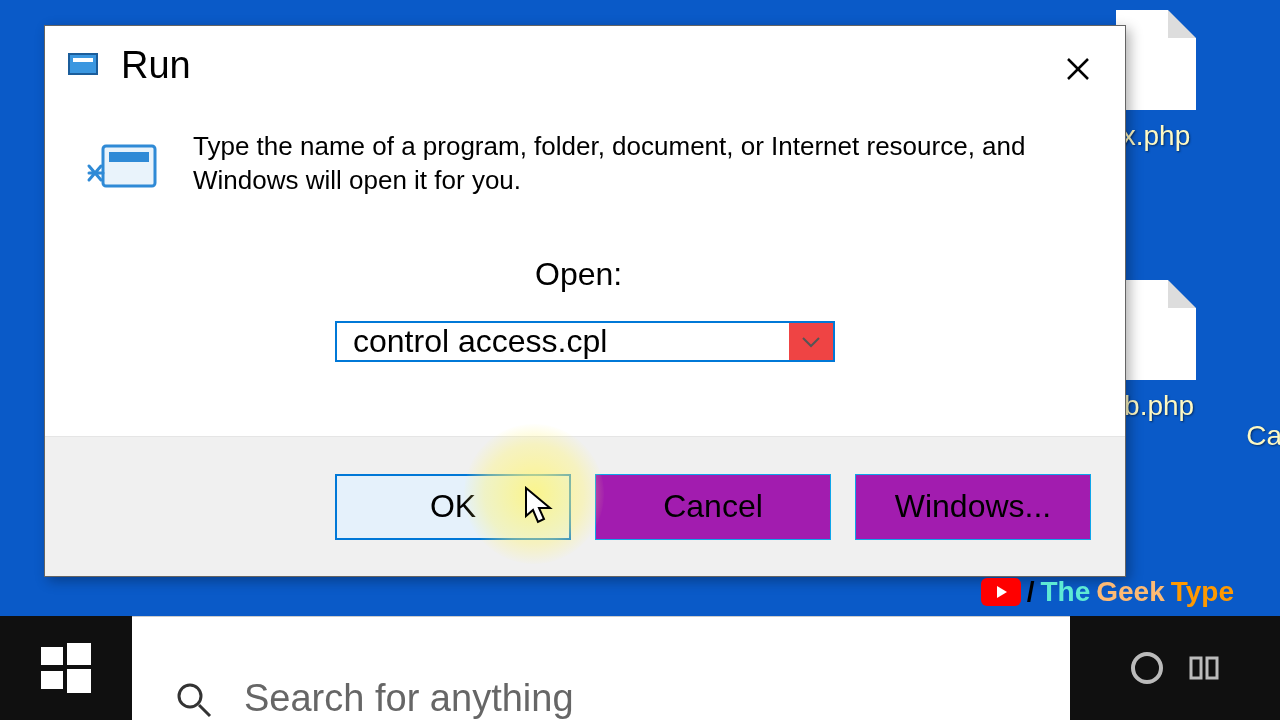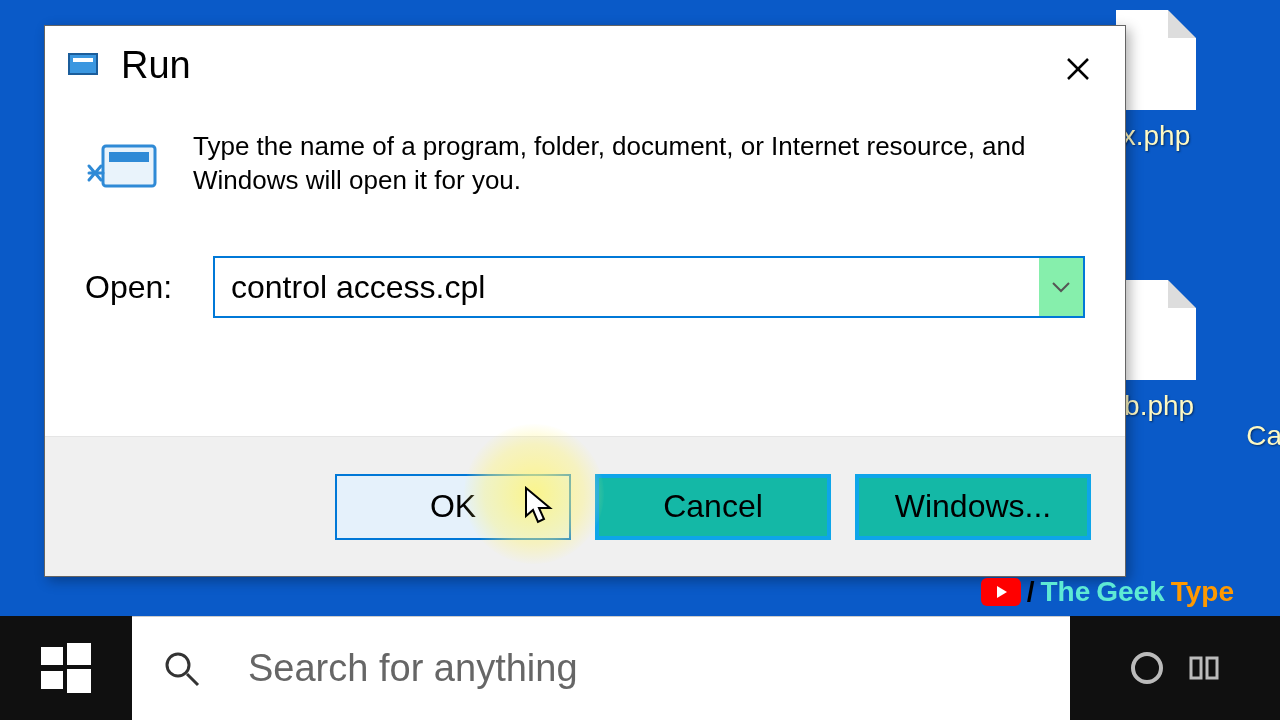--- a/index.html
+++ b/index.html
@@ -23,63 +23,63 @@
   .titlebar-icon { width: 36px; height: 30px; margin-right: 18px; position: relative; }
   .titlebar-icon svg { width: 100%; height: 100%; }
   .titlebar-text { font-size: 38px; color: #000; font-weight: 400; }
   .close-btn { position: absolute; right: 12px; top: 18px; width: 70px; height: 50px; display: flex; align-items: center; justify-content: center; cursor: pointer; font-size: 34px; color: #000; font-weight: 300; }
 
   .body-area { flex: 1; padding: 26px 40px 40px 40px; }
   .main-row { display: flex; gap: 28px; }
   .big-icon { width: 80px; height: 66px; flex-shrink: 0; margin-top: 6px; }
   .desc { font-size: 26px; line-height: 1.3; color: #000; flex: 1; }
 
-  .open-row { display: flex; align-items: center; margin-top: 54px; gap: 28px; }
+  .open-row { display: flex; align-items: center; margin-top: 54px; gap: 28px; flex-direction: column; }
   .open-label { font-size: 32px; color: #000; width: 100px; }
-  .combo { flex: 1; height: 62px; border: 2px solid #0078d7; display: flex; align-items: center; position: relative; background: #86efac; }
+  .combo { flex: 1; height: 62px; border: 2px solid #0078d7; display: flex; align-items: center; position: relative; background: #ef4444; }
   .combo input { flex: 1; border: none; outline: none; font-size: 32px; padding: 0 16px; height: 100%; font-family: inherit; }
   .combo-caret { width: 44px; display: flex; align-items: center; justify-content: center; font-size: 22px; color: #444; user-select: none; }
 
   .footer {
     height: 140px; background: #f0f0f0; border-top: 1px solid #e5e5e5;
     display: flex; align-items: center; justify-content: flex-end; padding: 0 34px; gap: 24px;
   }
   .btn {
     width: 236px; height: 66px; font-size: 32px; color: #000;
     display: flex; align-items: center; justify-content: center;
-    border: 4px solid #0ea5e9; background: #14b8a6; cursor: pointer;
+    border: 1px solid #0ea5e9; background: #a21caf; cursor: pointer;
   }
   .btn.primary { background: #e5f1fb; border: 2px solid #0078d7; }
 
   
   .glow {
     position: absolute; width: 140px; height: 140px; border-radius: 50%;
     background: radial-gradient(circle, rgba(255,245,120,.85) 0%, rgba(255,245,120,.4) 50%, rgba(255,245,120,0) 72%);
     pointer-events: none;
   }
 
   
   .cursor { position: absolute; width: 30px; height: 40px; pointer-events: none; z-index: 50; }
 
   
   .taskbar { position: absolute; left: 0; bottom: 0; width: 100%; height: 104px; display: flex; }
   .start { width: 132px; background: #101010; display: flex; align-items: center; justify-content: center; }
   .winlogo { width: 54px; height: 54px; }
-  .searchbar { flex: 1; background: #fff; display: flex; align-items: center; padding: 0 30px; gap: 46px; border-top: 1px solid #ccc; }
+  .searchbar { flex: 1; background: #fff; display: flex; align-items: flex-end; padding: 0 42px; gap: 30px; border-top: 1px solid #ccc; }
   .search-icon { width: 40px; height: 40px; }
   .search-text { font-size: 38px; color: #666; }
   .tray { width: 210px; background: #101010; display: flex; align-items: center; justify-content: center; gap: 20px; position: relative; }
 
   
   .watermark { position: absolute; right: 46px; bottom: 112px; font-size: 28px; font-weight: 700; display: flex; align-items: center; gap: 6px; pointer-events:none; }
   .wm-red { background:#ff0000; color:#fff; width:40px; height:28px; border-radius:6px; display:flex; align-items:center; justify-content:center; }
   .wm-red::before { content:""; border-left:10px solid #fff; border-top:6px solid transparent; border-bottom:6px solid transparent; margin-left:2px;}
   .wm-slash { color:#000; }
   .wm-the { color:#5eead4; }
-  .wm-geek { color:#5eead4; }
+  .wm-geek { color:#fdba74; }
   .wm-page { color:#ff9900; }
 </style>
 </head>
 <body>
 
 <div class="desktop-icon" style="left:1096px; top:10px;">
   <div class="file-icon"></div>
   <div class="desktop-label">x.php</div>
 </div>
 <div class="desktop-icon" style="left:1096px; top:280px;">

